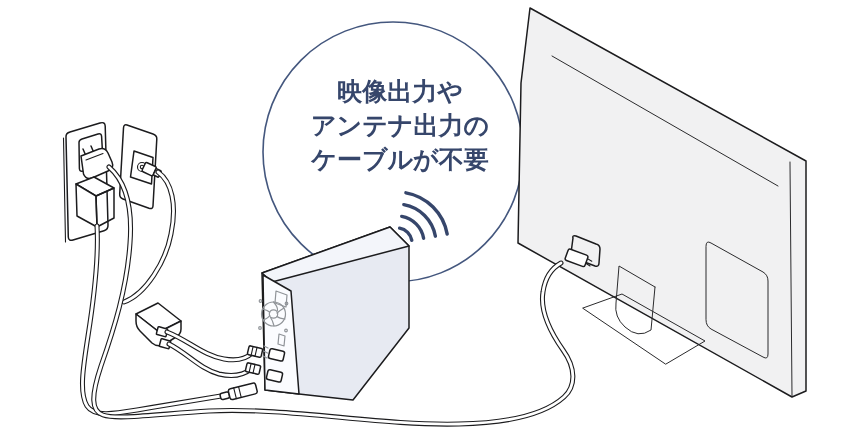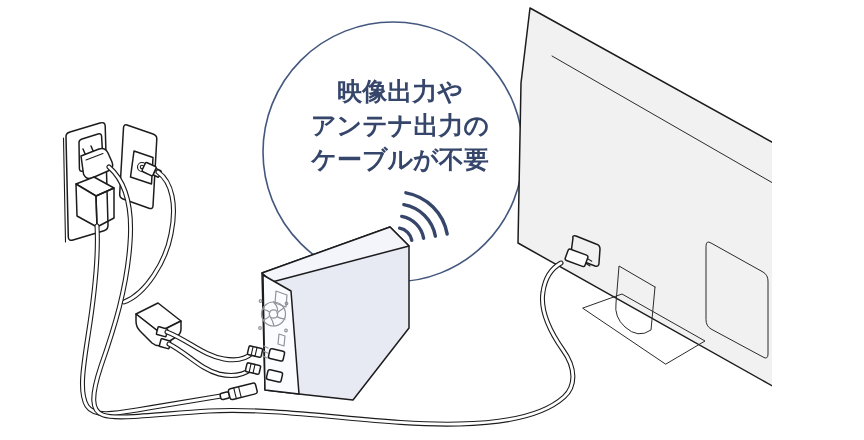--- a/index.html
+++ b/index.html
@@ -1,16 +1,16 @@
 <!DOCTYPE html>
 <html style="--accent-navy: #36466b; --circle-stroke: #44577e; --outline: #1c1c1e; --device-face: #e7eaf2; --tv-fill: #f1f1f2;"><head>
 <meta charset="utf-8">
 <style>
   html,body{margin:0;padding:0;background:#fff;}
-  .stage{position:relative;width:772px;height:440px;overflow:hidden;background:#fff;
+  .stage{position:relative;width:864px;height:440px;overflow:hidden;background:#fff;
          font-family:"Liberation Sans", sans-serif;}
   svg{display:block;}
   .ink{stroke:var(--outline,#1c1c1e);stroke-width:1.5;stroke-linecap:round;stroke-linejoin:round;fill:none;}
   .thin{stroke-width:1.1;}
   .w{fill:#ffffff;}
   .face{fill:var(--device-face,#e7eaf2);}
   .sliver{fill:#f3f5fa;}
   .panel{fill:#fbfcff;}
   .tvfill{fill:var(--tv-fill,#f1f1f2);}
   .tvline{stroke:#2b2b2d;stroke-width:1;stroke-linecap:round;stroke-linejoin:round;fill:none;}

